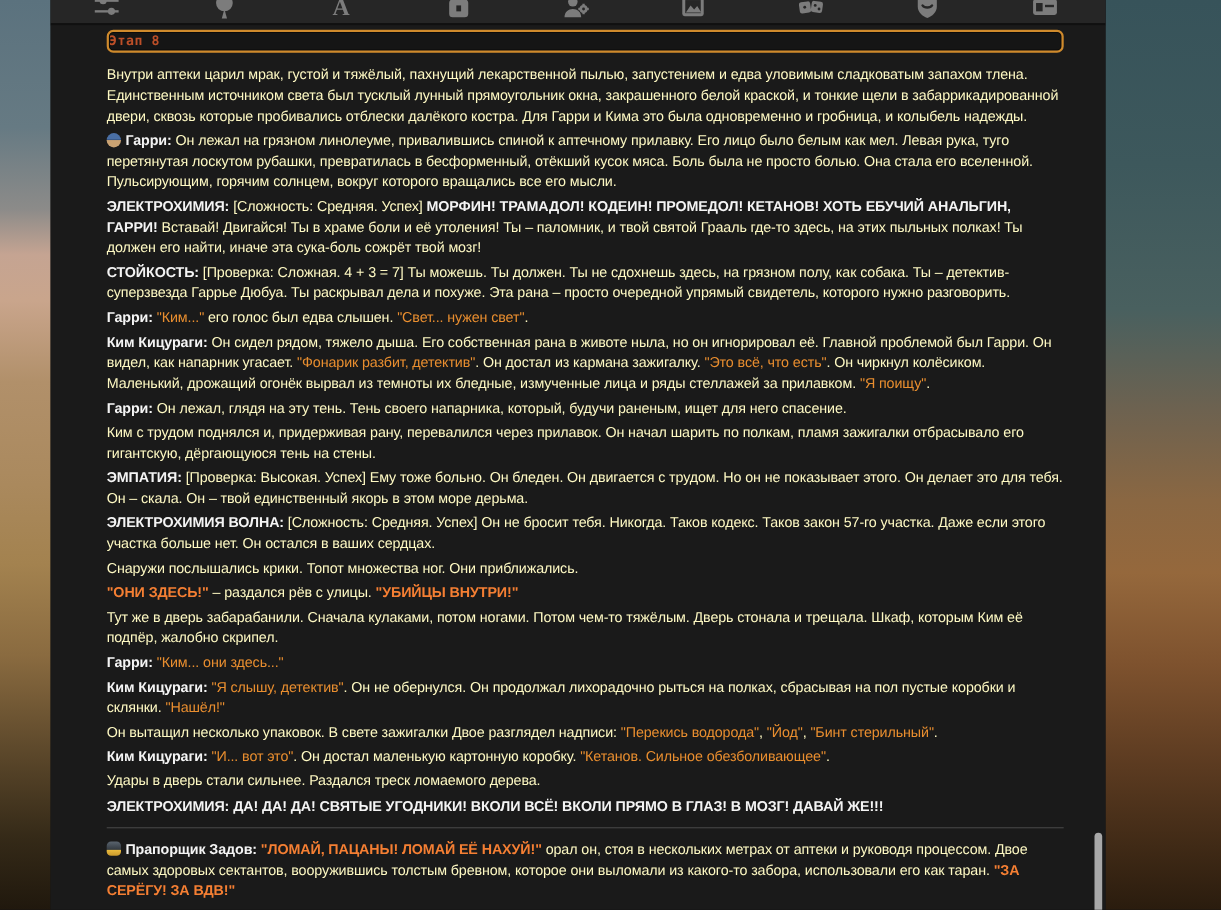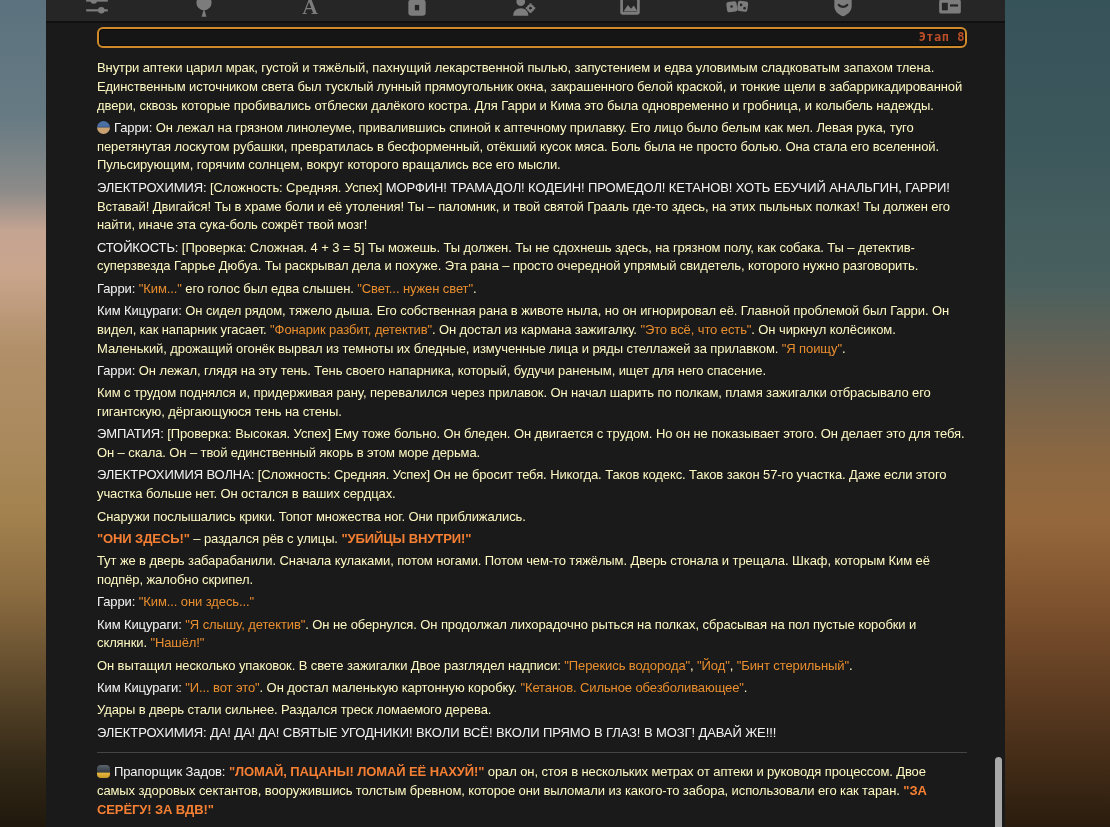--- a/index.html
+++ b/index.html
@@ -17,32 +17,32 @@
 
   
   .panel{position:absolute;left:46px;top:0;width:959px;height:827px;background:#1a1a1a;overflow:hidden}
 
   .toolbar{height:21px;background:#262626;display:flex;justify-content:space-between;
            padding:0 42px 0 38px;border-bottom:2px solid #101010}
   .tool{width:26px;height:21px;overflow:hidden;position:relative;cursor:pointer}
   .tool svg{position:absolute;top:-7px;left:0}
 
   .content{padding:4px 38px 0 51px}
-  .btn{width:866px;height:17px;border:2px solid #cf8a2c;border-radius:6px;text-align:right;
+  .btn{width:866px;height:17px;border:2px solid #cf8a2c;border-radius:6px;text-align:left;
        font-family:"DejaVu Sans Mono",monospace;font-size:12px;font-weight:bold;line-height:17px;
        background:#151515;margin:0 0 5px 0;cursor:pointer;letter-spacing:.5px;
        box-shadow:inset 0 0 0 1px #0a0a0a}
   .btn.stage{color:#bc4f28}
   .btn.title{color:#de8e2e}
 
   #story{margin-top:11px;width:870px;font-size:13px;line-height:18.8px;
          letter-spacing:-0.1px;color:#dedede}
   #story p{margin:0 0 3.5px 0}
   .t-n{color:#fef9c3}
-  .t-b{color:#f4f4f4;font-weight:normal}
+  .t-b{color:#f4f4f4;font-weight:bold}
   .t-d{color:#e98e2f}
   .t-s{color:#f57f33;font-weight:bold}
   hr.sep{border:none;height:1px;background:#454545;margin:10px 0 10px 0;width:870px}
 
   
   .emoji{display:inline-block;width:13px;height:13px;margin-right:4px;vertical-align:-2px;position:relative}
   .e-police-officer{border-radius:50%;
     background:linear-gradient(180deg,#4a6fa5 0%,#4a6fa5 40%,#2f4a74 48%,#caa272 52%,#caa272 100%)}
   .e-soldier{border-radius:4px;
     background:linear-gradient(180deg,#5a646e 0%,#343b42 55%,#e8b83c 62%,#c9992c 100%)}
@@ -132,21 +132,21 @@
       </svg>
     </div>
   </div>
 
   <div class="content">
     <div class="btn stage">Этап 8</div>
     <div id="story">
         <p><span class="t-n">Внутри аптеки царил мрак, густой и тяжёлый, пахнущий лекарственной пылью, запустением и едва уловимым сладковатым запахом тлена. Единственным источником света был тусклый лунный прямоугольник окна, закрашенного белой краской, и тонкие щели в забаррикадированной двери, сквозь которые пробивались отблески далёкого костра. Для Гарри и Кима это была одновременно и гробница, и колыбель надежды.</span></p>
         <p><span class="emoji e-police-officer"></span><span class="t-b">Гарри:</span><span class="t-n"> Он лежал на грязном линолеуме, привалившись спиной к аптечному прилавку. Его лицо было белым как мел. Левая рука, туго перетянутая лоскутом рубашки, превратилась в бесформенный, отёкший кусок мяса. Боль была не просто болью. Она стала его вселенной. Пульсирующим, горячим солнцем, вокруг которого вращались все его мысли.</span></p>
         <p><span class="t-b">ЭЛЕКТРОХИМИЯ:</span><span class="t-n"> [Сложность: Средняя. Успех] </span><span class="t-b">МОРФИН! ТРАМАДОЛ! КОДЕИН! ПРОМЕДОЛ! КЕТАНОВ! ХОТЬ ЕБУЧИЙ АНАЛЬГИН, ГАРРИ!</span><span class="t-n"> Вставай! Двигайся! Ты в храме боли и её утоления! Ты – паломник, и твой святой Грааль где-то здесь, на этих пыльных полках! Ты должен его найти, иначе эта сука-боль сожрёт твой мозг!</span></p>
-        <p><span class="t-b">СТОЙКОСТЬ:</span><span class="t-n"> [Проверка: Сложная. 4 + 3 = 5] Ты можешь. Ты должен. Ты не сдохнешь здесь, на грязном полу, как собака. Ты – детектив-суперзвезда Гаррье Дюбуа. Ты раскрывал дела и похуже. Эта рана – просто очередной упрямый свидетель, которого нужно разговорить.</span></p>
+        <p><span class="t-b">СТОЙКОСТЬ:</span><span class="t-n"> [Проверка: Сложная. 4 + 3 = 7] Ты можешь. Ты должен. Ты не сдохнешь здесь, на грязном полу, как собака. Ты – детектив-суперзвезда Гаррье Дюбуа. Ты раскрывал дела и похуже. Эта рана – просто очередной упрямый свидетель, которого нужно разговорить.</span></p>
         <p><span class="t-b">Гарри:</span><span class="t-n"> </span><span class="t-d">"Ким..."</span><span class="t-n"> его голос был едва слышен. </span><span class="t-d">"Свет... нужен свет"</span><span class="t-n">.</span></p>
         <p><span class="t-b">Ким Кицураги:</span><span class="t-n"> Он сидел рядом, тяжело дыша. Его собственная рана в животе ныла, но он игнорировал её. Главной проблемой был Гарри. Он видел, как напарник угасает. </span><span class="t-d">"Фонарик разбит, детектив"</span><span class="t-n">. Он достал из кармана зажигалку. </span><span class="t-d">"Это всё, что есть"</span><span class="t-n">. Он чиркнул колёсиком. Маленький, дрожащий огонёк вырвал из темноты их бледные, измученные лица и ряды стеллажей за прилавком. </span><span class="t-d">"Я поищу"</span><span class="t-n">.</span></p>
         <p><span class="t-b">Гарри:</span><span class="t-n"> Он лежал, глядя на эту тень. Тень своего напарника, который, будучи раненым, ищет для него спасение.</span></p>
         <p><span class="t-n">Ким с трудом поднялся и, придерживая рану, перевалился через прилавок. Он начал шарить по полкам, пламя зажигалки отбрасывало его гигантскую, дёргающуюся тень на стены.</span></p>
         <p><span class="t-b">ЭМПАТИЯ:</span><span class="t-n"> [Проверка: Высокая. Успех] Ему тоже больно. Он бледен. Он двигается с трудом. Но он не показывает этого. Он делает это для тебя. Он – скала. Он – твой единственный якорь в этом море дерьма.</span></p>
         <p><span class="t-b">ЭЛЕКТРОХИМИЯ ВОЛНА:</span><span class="t-n"> [Сложность: Средняя. Успех] Он не бросит тебя. Никогда. Таков кодекс. Таков закон 57-го участка. Даже если этого участка больше нет. Он остался в ваших сердцах.</span></p>
         <p><span class="t-n">Снаружи послышались крики. Топот множества ног. Они приближались.</span></p>
         <p><span class="t-s">"ОНИ ЗДЕСЬ!"</span><span class="t-n"> – раздался рёв с улицы. </span><span class="t-s">"УБИЙЦЫ ВНУТРИ!"</span></p>
         <p><span class="t-n">Тут же в дверь забарабанили. Сначала кулаками, потом ногами. Потом чем-то тяжёлым. Дверь стонала и трещала. Шкаф, которым Ким её подпёр, жалобно скрипел.</span></p>
         <p><span class="t-b">Гарри:</span><span class="t-n"> </span><span class="t-d">"Ким... они здесь..."</span></p>

